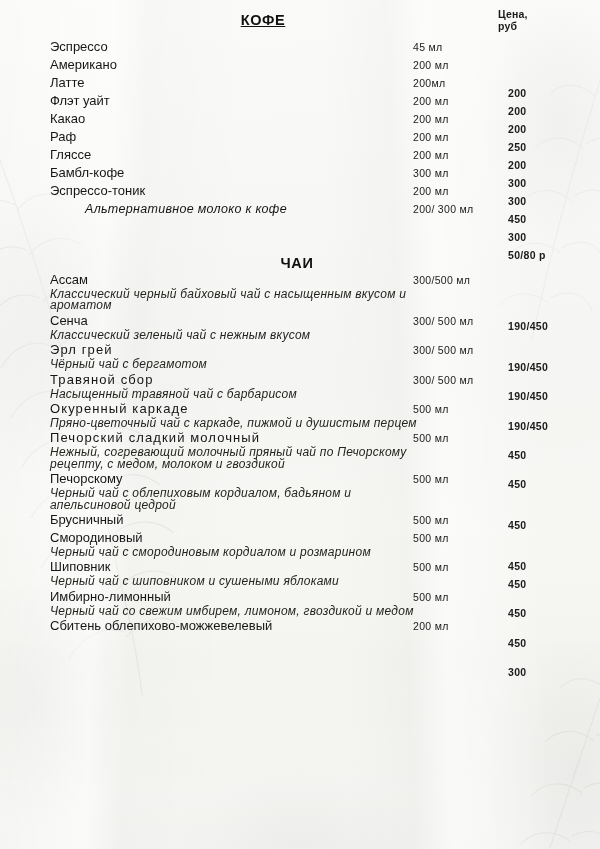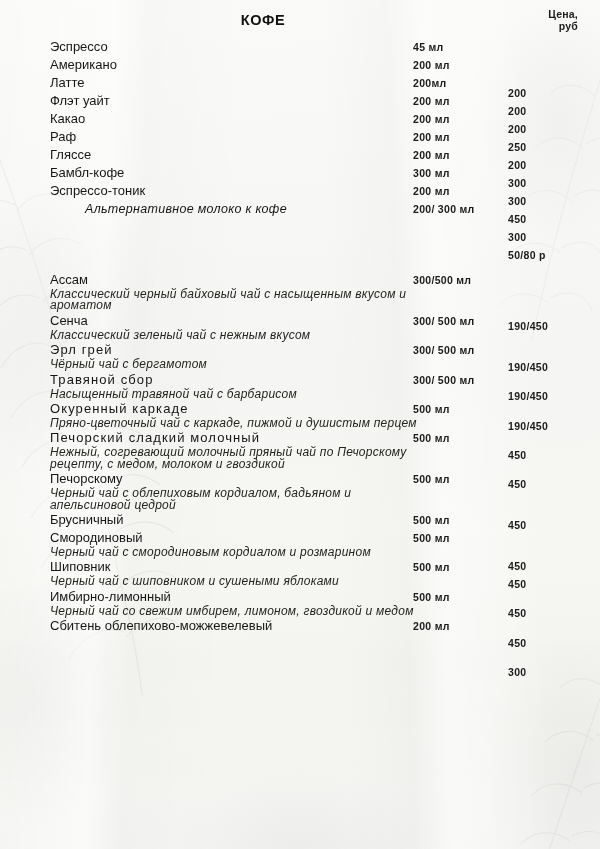--- a/index.html
+++ b/index.html
@@ -61,39 +61,39 @@
     width: 600px;
     height: 849px;
   }
 
   
   .price-head {
     position: absolute;
     top: 8px;
     left: 498px;
     width: 80px;
-    text-align: right;
+    text-align: left;
     font-size: 10.5px;
     font-weight: bold;
     line-height: 12px;
     letter-spacing: 0.2px;
     color: #1b1b1b;
   }
 
   
   .section-head {
     position: absolute;
     font-size: 14.5px;
     font-weight: bold;
     letter-spacing: 0.6px;
     color: #111;
     text-align: center;
     width: 200px;
   }
-  #head-coffee { top: 12px; left: 163px; }
+  #head-coffee { top: 12px; left: 163px; text-decoration: underline; }
   #head-tea    { top: 255px; left: 197px; }
 
   
   .menu-list { position: absolute; left: 0; width: 600px; }
   #list-coffee { top: 38px; }
   #list-tea    { top: 271px; }
 
   .row {
     position: relative;
     width: 600px;
@@ -115,21 +115,21 @@
   .name.it { font-style: italic; font-size: 12.5px; letter-spacing: 0.3px; margin-left: 35px; }
   .vol {
     position: absolute;
     left: 413px;
     top: 1px;
     font-size: 10.5px;
     line-height: 17px;
     letter-spacing: 0.3px;
     white-space: nowrap;
     color: #1b1b1b;
-    font-weight: bold;
+    font-weight: normal;
   }
   .price {
     position: absolute;
     left: 508px;
     top: 1px;
     font-size: 10.5px;
     line-height: 17px;
     letter-spacing: 0.3px;
     white-space: nowrap;
     color: #1b1b1b;
@@ -293,20 +293,21 @@
         </div>
         <div class="row">
           <div class="row-main">
             <div class="name it">Альтернативное молоко к кофе</div>
             <div class="vol">200/ 300 мл</div>
             <div class="price">50/80 р</div>
           </div>
         </div>
       </div>
 
+    <div class="section-head" id="head-tea">ЧАИ</div>
     <div class="menu-list" id="list-tea">
         <div class="row">
           <div class="row-main">
             <div class="name">Ассам</div>
             <div class="vol">300/500 мл</div>
             <div class="price">190/450</div>
           </div>
           <div class="desc">Классический черный байховый чай с насыщенным вкусом и ароматом</div>
         </div>
         <div class="row">

